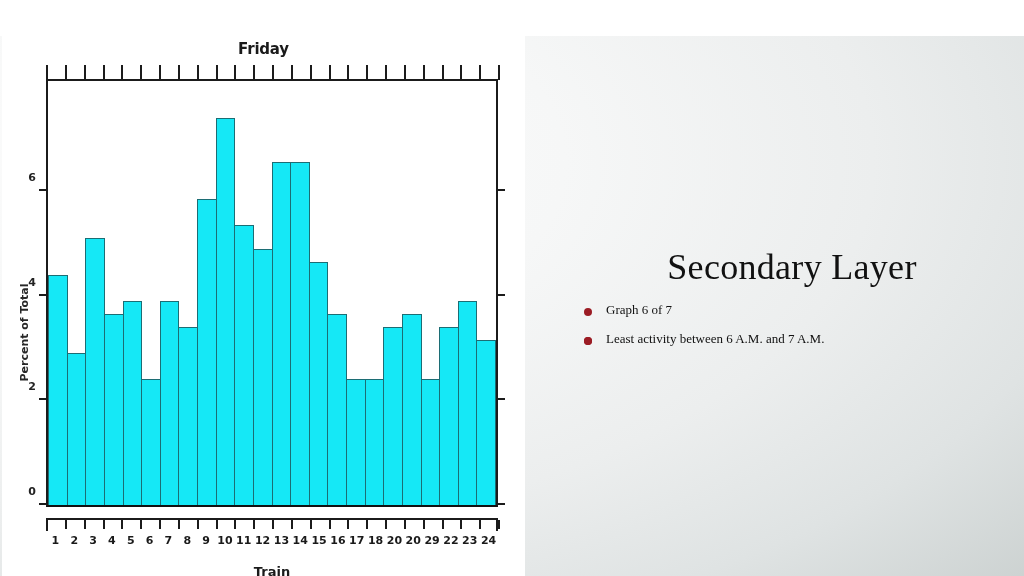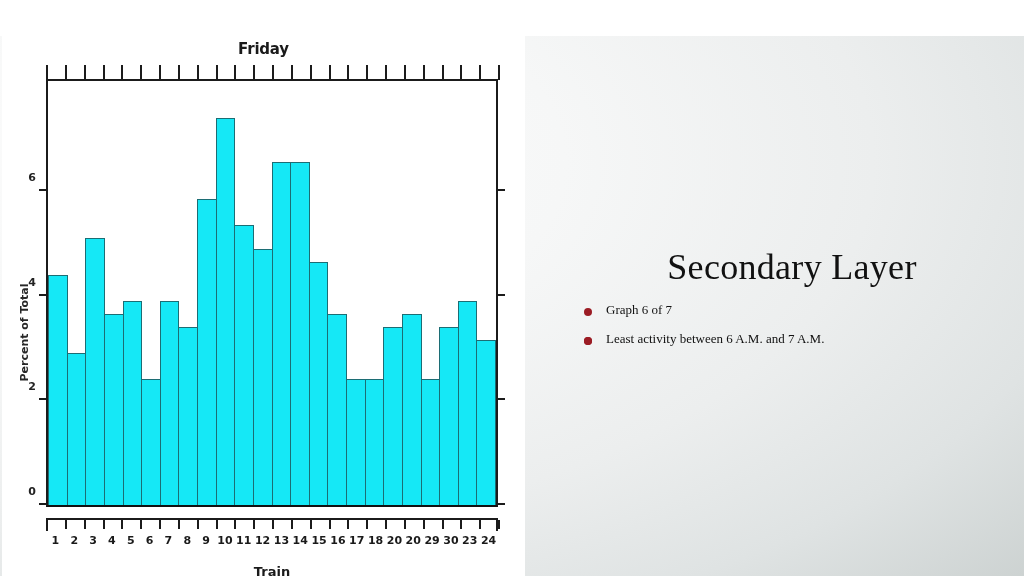--- a/index.html
+++ b/index.html
@@ -389,21 +389,21 @@
         <div class="xl" style="left: 47.9167%;">12</div>
         <div class="xl" style="left: 52.0833%;">13</div>
         <div class="xl" style="left: 56.25%;">14</div>
         <div class="xl" style="left: 60.4167%;">15</div>
         <div class="xl" style="left: 64.5833%;">16</div>
         <div class="xl" style="left: 68.75%;">17</div>
         <div class="xl" style="left: 72.9167%;">18</div>
         <div class="xl" style="left: 77.0833%;">20</div>
         <div class="xl" style="left: 81.25%;">20</div>
         <div class="xl" style="left: 85.4167%;">29</div>
-        <div class="xl" style="left: 89.5833%;">30</div>
+        <div class="xl" style="left: 89.5833%;">22</div>
         <div class="xl" style="left: 93.75%;">23</div>
         <div class="xl" style="left: 97.9167%;">24</div>
       </div>
 
     <div id="xlabel">Train</div>
   </div>
 
   <div id="content">
     <div id="slide-title">Secondary Layer</div>
     <ul id="bullets">

